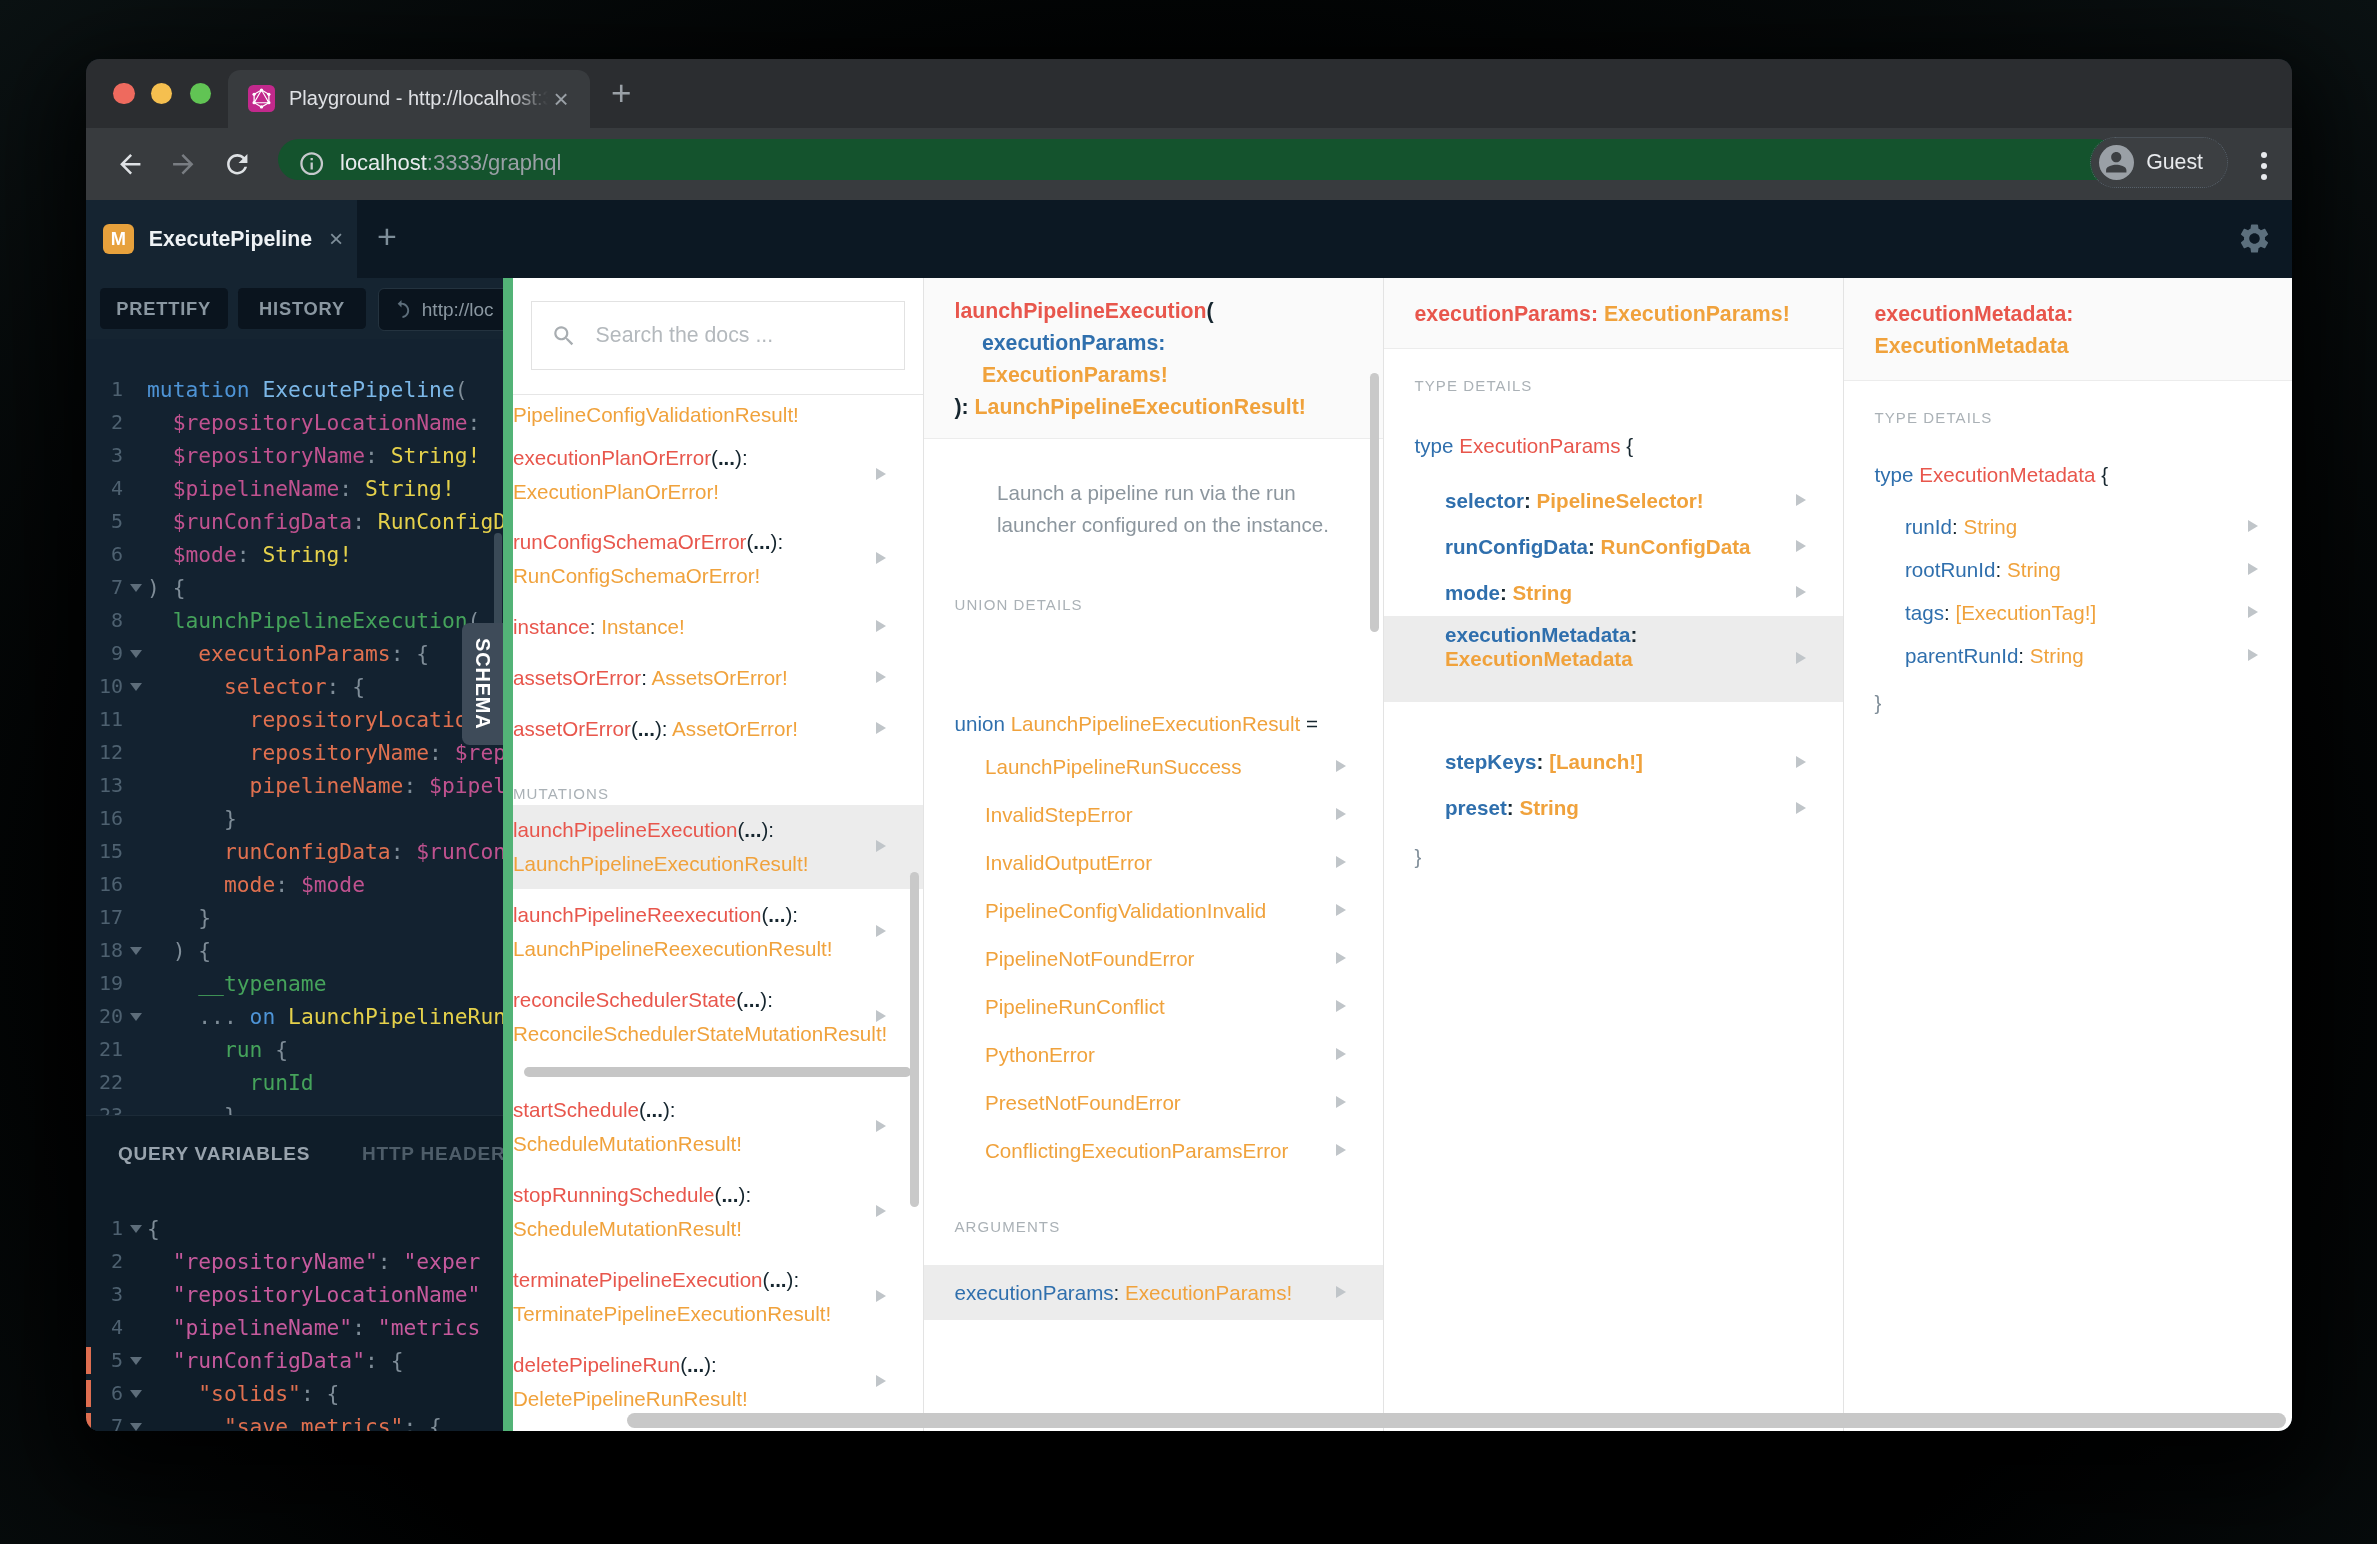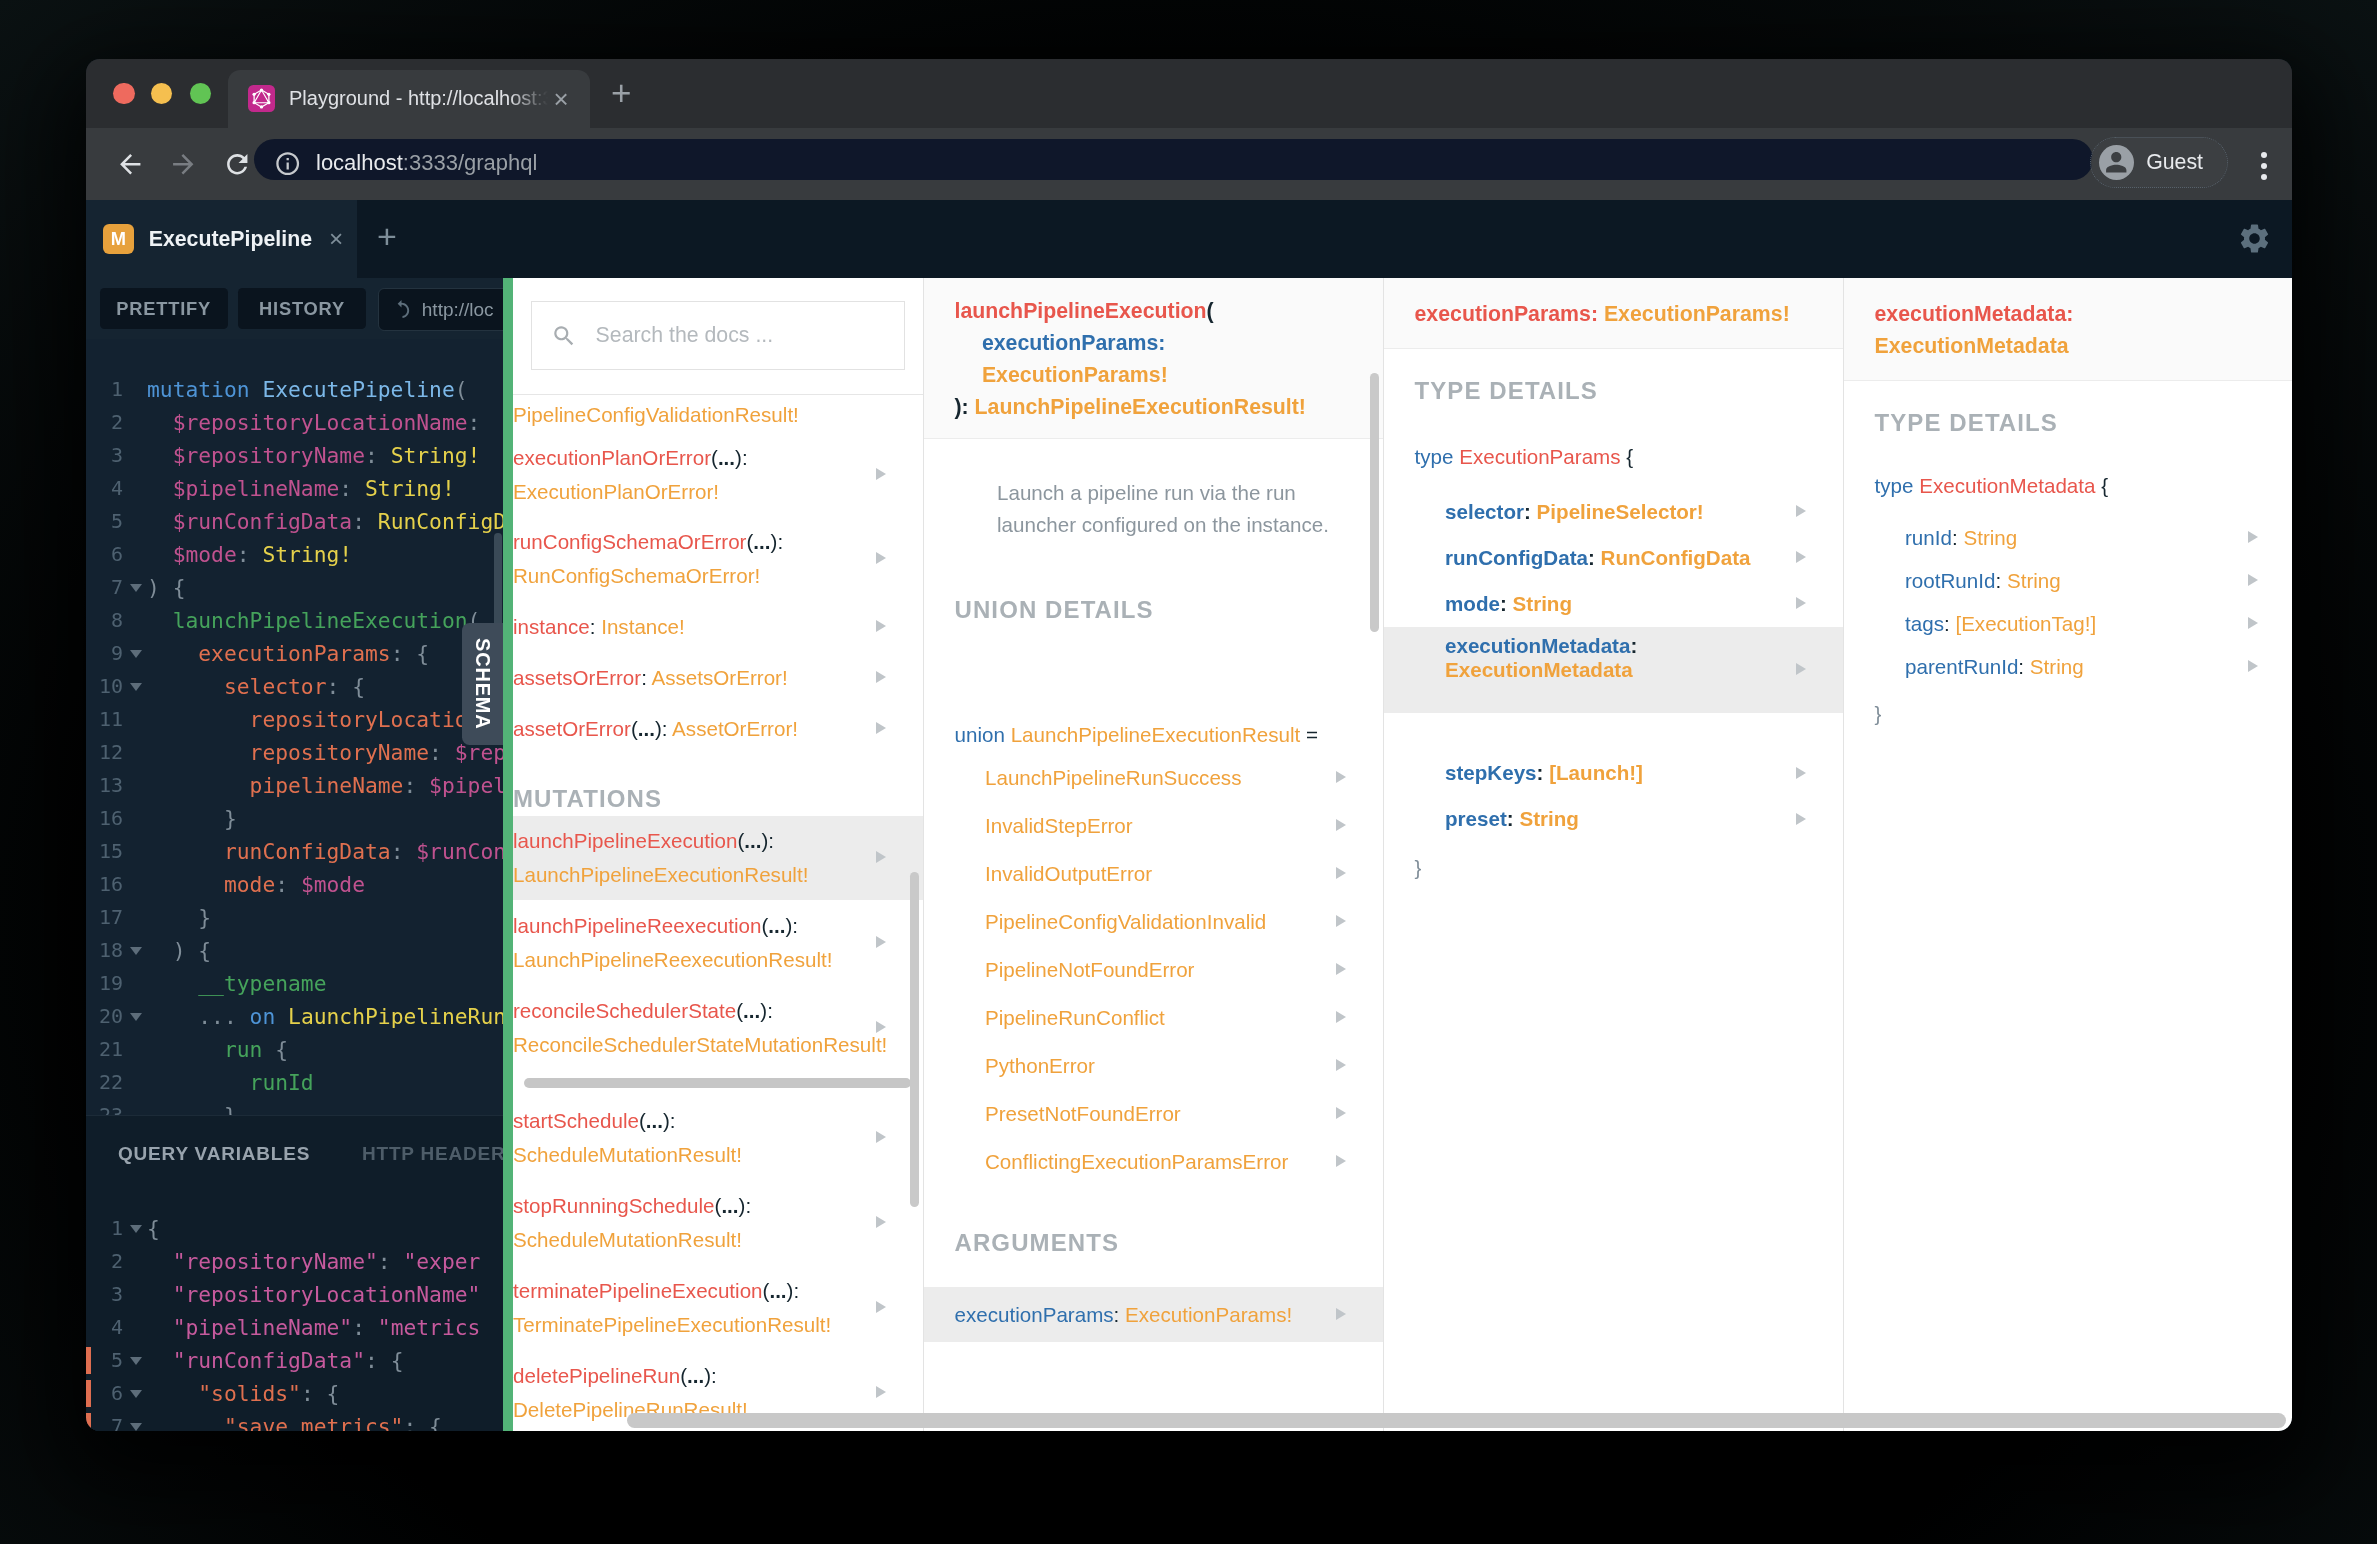--- a/index.html
+++ b/index.html
@@ -14,21 +14,21 @@
   .btab{position:absolute;left:142px;top:10.7px;width:362px;height:58px;background:#383b3e;border-radius:12.2px 12.2px 0 0;}
   .favicon{position:absolute;left:20px;top:15.2px;width:27.4px;height:27.4px;border-radius:5.3px;background:#c2298c;display:flex;align-items:center;justify-content:center;}
   .btab-title{position:absolute;left:61px;top:17px;width:259px;font-size:20px;color:#dfe1e5;white-space:nowrap;overflow:hidden;
     -webkit-mask-image:linear-gradient(90deg,#000 85%,transparent);mask-image:linear-gradient(90deg,#000 85%,transparent);}
   .btab-close{position:absolute;right:21.3px;top:12.2px;font-size:26px;color:#9aa0a6;line-height:34px;}
   .newtab{position:absolute;left:525px;top:13.7px;font-size:35px;color:#9aa0a6;font-weight:300;}
   .toolbar{position:absolute;left:0;top:69px;right:0;height:72px;background:#383b3e;}
   .navic{position:absolute;top:21.3px;width:30.5px;height:30.5px;}
   .navic svg{width:30.5px;height:30.5px;fill:#dee1e4;}
   .navic.dim svg{fill:#797d82;}
-  .urlpill{position:absolute;left:168px;top:11.4px;width:1839px;height:41px;border-radius:24.4px;background:#0f172a;}
+  .urlpill{position:absolute;left:192px;top:11.4px;width:1839px;height:41px;border-radius:24.4px;background:#14532d;}
   .urlpill .info{position:absolute;left:20px;top:10.7px;}
   .urltext{position:absolute;left:62px;top:10.7px;font-size:22px;white-space:nowrap;}
   .urltext .host{color:#e8eaed}.urltext .path{color:#9aa0a6}
   .guest{position:absolute;right:65px;top:10px;height:49px;min-width:108px;border-radius:25px;background:#3c3f42;
     outline:1.5px dotted #5b6periwinkle;outline:1.5px dotted #5b6670;display:flex;align-items:center;padding:0 20px 0 7.6px;}
   .guest .av{width:35px;height:35px;border-radius:50%;background:#9aa0a6;display:flex;align-items:center;justify-content:center;margin-right:12.2px;}
   .guest .gname{color:#e8eaed;font-size:21.3px;}
   .kebab{position:absolute;right:23px;top:18.3px;width:10.7px;}
   .kebab i{display:block;width:6.1px;height:6.1px;border-radius:50%;background:#e8eaed;margin:5.3px auto;}
   
@@ -77,21 +77,21 @@
   .sidetab.docs{top:227px;height:99px;background:#53b377;}
   .sidetab.schema{top:345px;height:122px;background:#3e4b59;}
   
   .docs{position:absolute;left:427px;top:0;right:0;bottom:0;background:#fff;display:flex;}
   .dcol{position:relative;height:100%;overflow:hidden;flex:none;}
   .dcol1{width:410px;border-right:0.8px solid #e3e3e3;}
   .dcol2{width:459px;border-right:0.8px solid #e3e3e3;}
   .dcol3{width:459px;border-right:0.8px solid #e3e3e3;}
   .dcol4{width:451px;}
   .dred{color:#e8564c}.dorange{color:#f0a23c}.dblue{color:#2f6fad}.ddark{color:#16262f}
-  .sechead{color:#aab1b6;font-weight:700;font-size:24px;letter-spacing:1.1px;}
+  .sechead{color:#aab1b6;font-weight:400;font-size:15px;letter-spacing:1.1px;}
   .searchwrap{margin:23px 18.3px 0 18.3px;height:67px;border:1.5px solid #e2e2e2;background:#fff;display:flex;align-items:center;}
   .searchwrap svg{width:26px;height:26px;fill:#a8adb1;margin:0 17px 0 18.3px;flex:none;}
   .searchwrap input{border:none;outline:none;font-size:21.3px;color:#444;width:100%;font-family:"Liberation Sans",sans-serif;}
   .searchwrap input::placeholder{color:#b4b9bd;}
   .d1divider{height:0.8px;background:#e6e6e6;margin-top:24.4px;}
   .d1list{position:relative;margin-left:-27.4px;width:calc(100% + 27.4px);font-size:20.6px;}
   .d1item{position:relative;padding:8.4px 73px 8.4px 27.4px;line-height:34px;white-space:nowrap;}
   .d1item.sel{background:#ececec;}
   .d1partial{padding:3px 73px 0 27.4px;line-height:34px;white-space:nowrap;}
   .d1head{margin-top:23px;padding:7.6px 0 3px 27.4px;}

